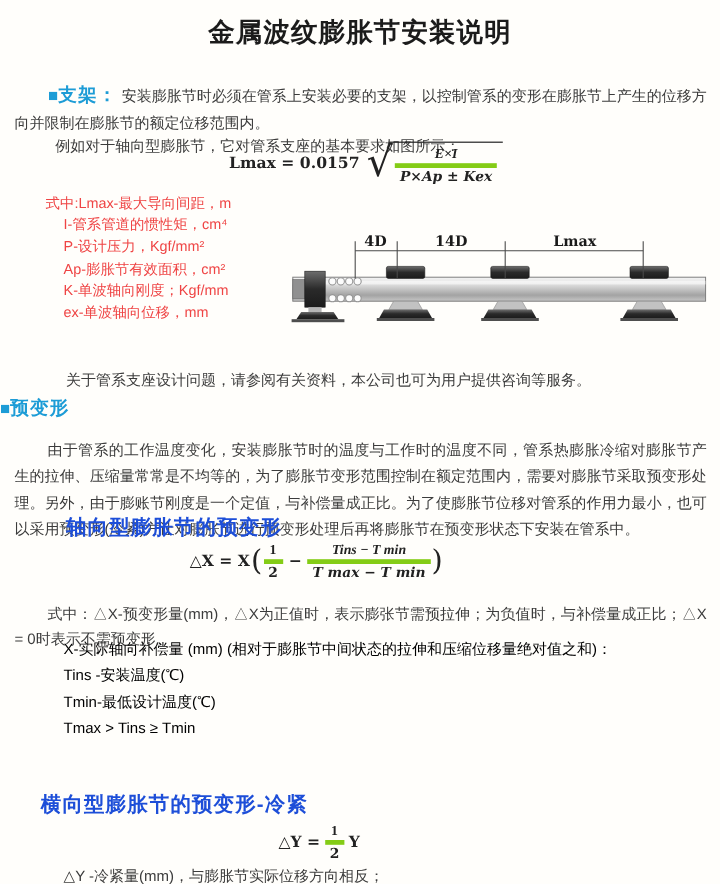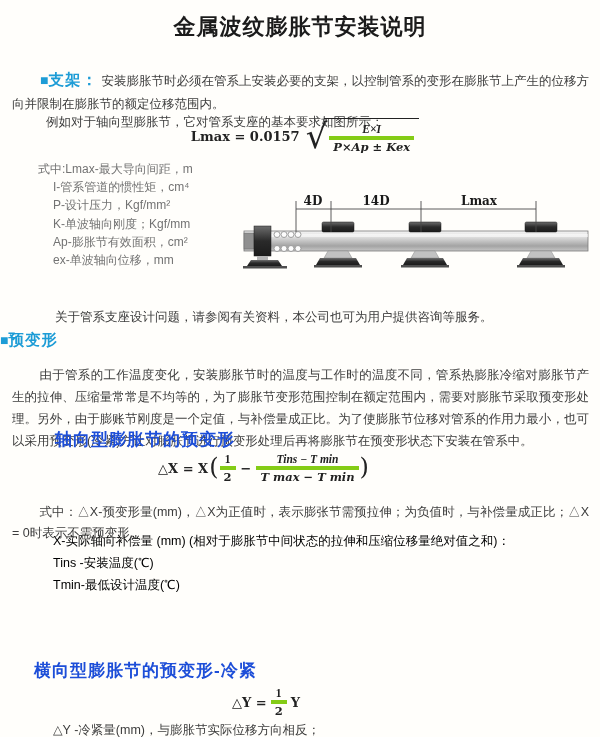--- a/index.html
+++ b/index.html
@@ -29,21 +29,21 @@
   .frac .den{padding:0 4px;}
   .ital{font-style:italic;}
   .sqrt{display:inline-flex;align-items:flex-start;margin-left:6px;}
   .sqrt .rad{font-size:34px;font-weight:normal;line-height:30px;margin-right:-3px;transform:translateY(3px);}
   .sqrt .sqrt-body{border-top:1.5px solid #222;padding:2px 5px 0 5px;}
   .paren{font-size:24px;font-weight:normal;line-height:1;padding:0 1px;transform:translateY(-1px);}
   .f-op{padding:0 5px;}
   .f2{top:452px;left:0;width:528px;}
   .f3{top:686px;left:0;width:532px;}
   
-  .defs{top:160px;left:38px;font-size:12px;line-height:18.2px;color:#737373;}
+  .defs{top:160px;left:38px;font-size:12px;line-height:18.2px;color:#ef4444;}
   .defs .def-item{white-space:nowrap;}
   .defs .ind{margin-left:15px;}
   .note1{top:306px;left:55px;font-size:12.5px;white-space:nowrap;}
   
   .sec2-head{top:330px;left:0;font-size:15.5px;font-weight:bold;color:#1d9cd6;letter-spacing:1px;}
   .p2{top:351px;left:12px;width:577px;text-indent:2.2em;line-height:22.2px;}
   .sub-head{font-size:17px;font-weight:bold;color:#1d4ed8;letter-spacing:1px;}
   .h-axial{top:428px;left:55px;}
   .p3{top:489px;left:12px;width:577px;text-indent:2.2em;line-height:21.5px;}
   .axial-items{top:530px;left:53px;font-size:12.5px;line-height:22px;color:#000000;}
@@ -70,22 +70,22 @@
         <span class="den">P×Ap ± Kex</span>
       </span>
     </span>
   </span>
 </div>
 
 <div class="abs defs">
   <div class="def-item">式中:Lmax-最大导向间距，m</div>
   <div class="def-item ind">I-管系管道的惯性矩，cm⁴</div>
   <div class="def-item ind">P-设计压力，Kgf/mm²</div>
+  <div class="def-item ind">Ap-膨胀节有效面积，cm²</div>
   <div class="def-item ind">K-单波轴向刚度；Kgf/mm</div>
-  <div class="def-item ind">Ap-膨胀节有效面积，cm²</div>
   <div class="def-item ind">ex-单波轴向位移，mm</div>
 </div>
 
 <svg class="abs diagram" width="352" height="86" viewBox="0 0 352 86">
   <defs>
     <linearGradient id="gPipe" x1="0" y1="0" x2="0" y2="1">
       <stop offset="0" stop-color="#f4f4f4"></stop>
         <stop offset="0.3" stop-color="#dedede"></stop>
       <stop offset="0.75" stop-color="#a3a3a3"></stop>
         <stop offset="1" stop-color="#c6c6c6"></stop>
@@ -174,20 +174,21 @@
   </span>
   <span class="paren">)</span>
 </div>
 
 <p class="abs para p3">式中：△X-预变形量(mm)，△X为正值时，表示膨张节需预拉伸；为负值时，与补偿量成正比；△X = 0时表示不需预变形。</p>
 
 <div class="abs axial-items">
   <div>X-实际轴向补偿量 (mm) (相对于膨胀节中间状态的拉伸和压缩位移量绝对值之和)：</div>
   <div>Tins -安装温度(℃)</div>
   <div>Tmin-最低设计温度(℃)</div>
+  <div>Tmax &gt; Tins ≥ Tmin</div>
 </div>
 
 <div class="abs sub-head h-lateral">横向型膨胀节的预变形-冷紧</div>
 
 <div class="abs formula f3">
   <span>△Y =</span>
   <span class="frac" style="margin:0 4px;">
     <span class="num">1</span>
     <span class="den">2</span>
   </span>

